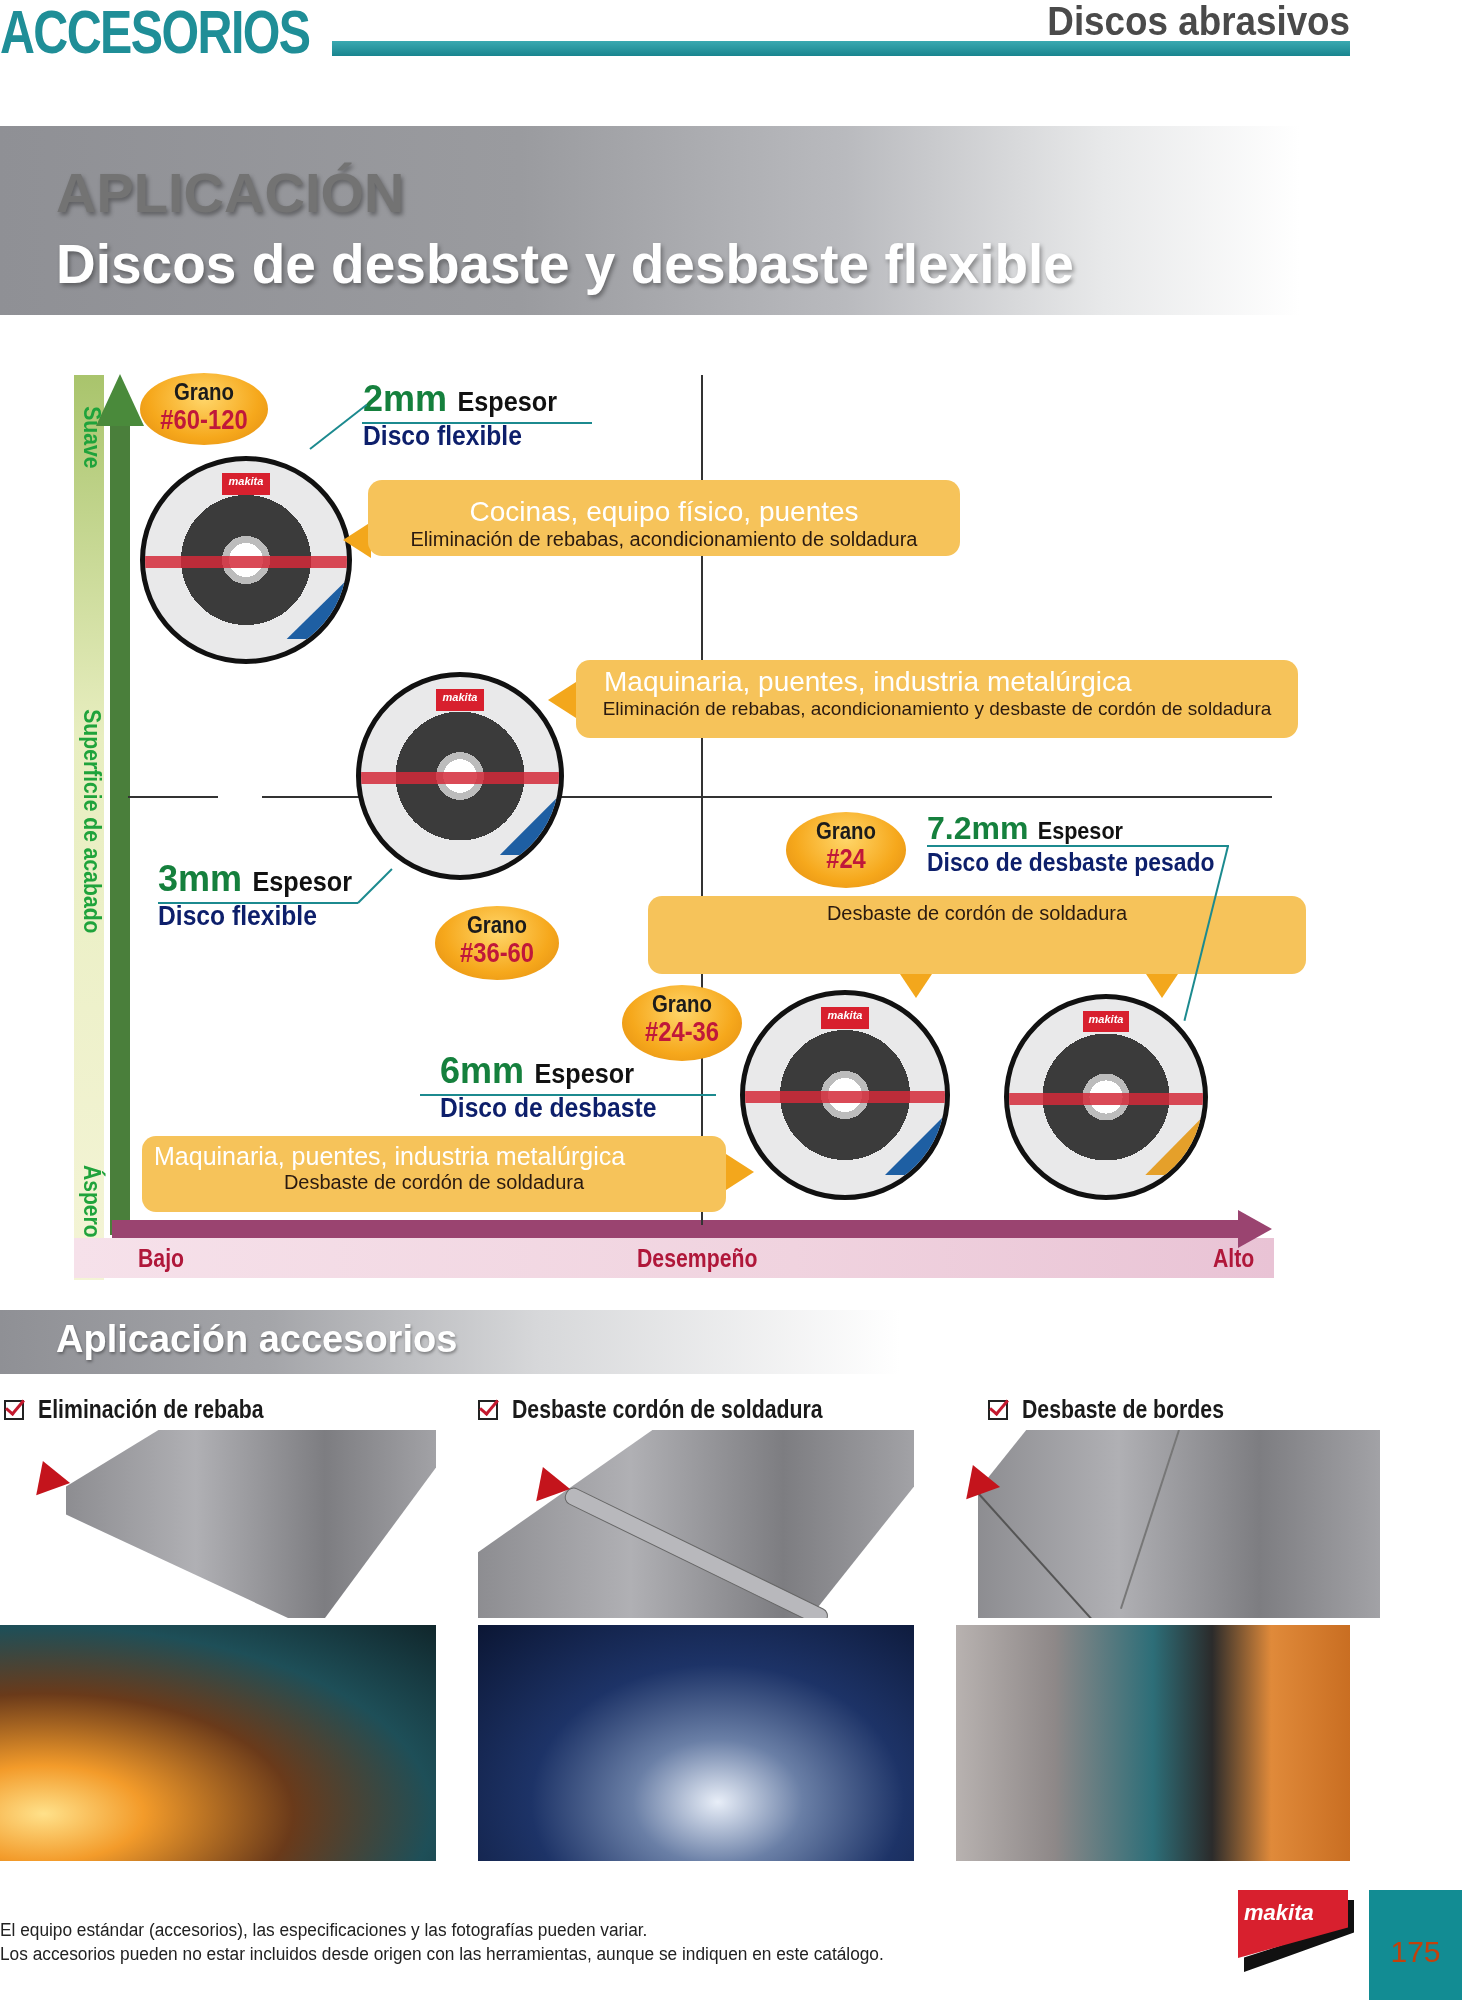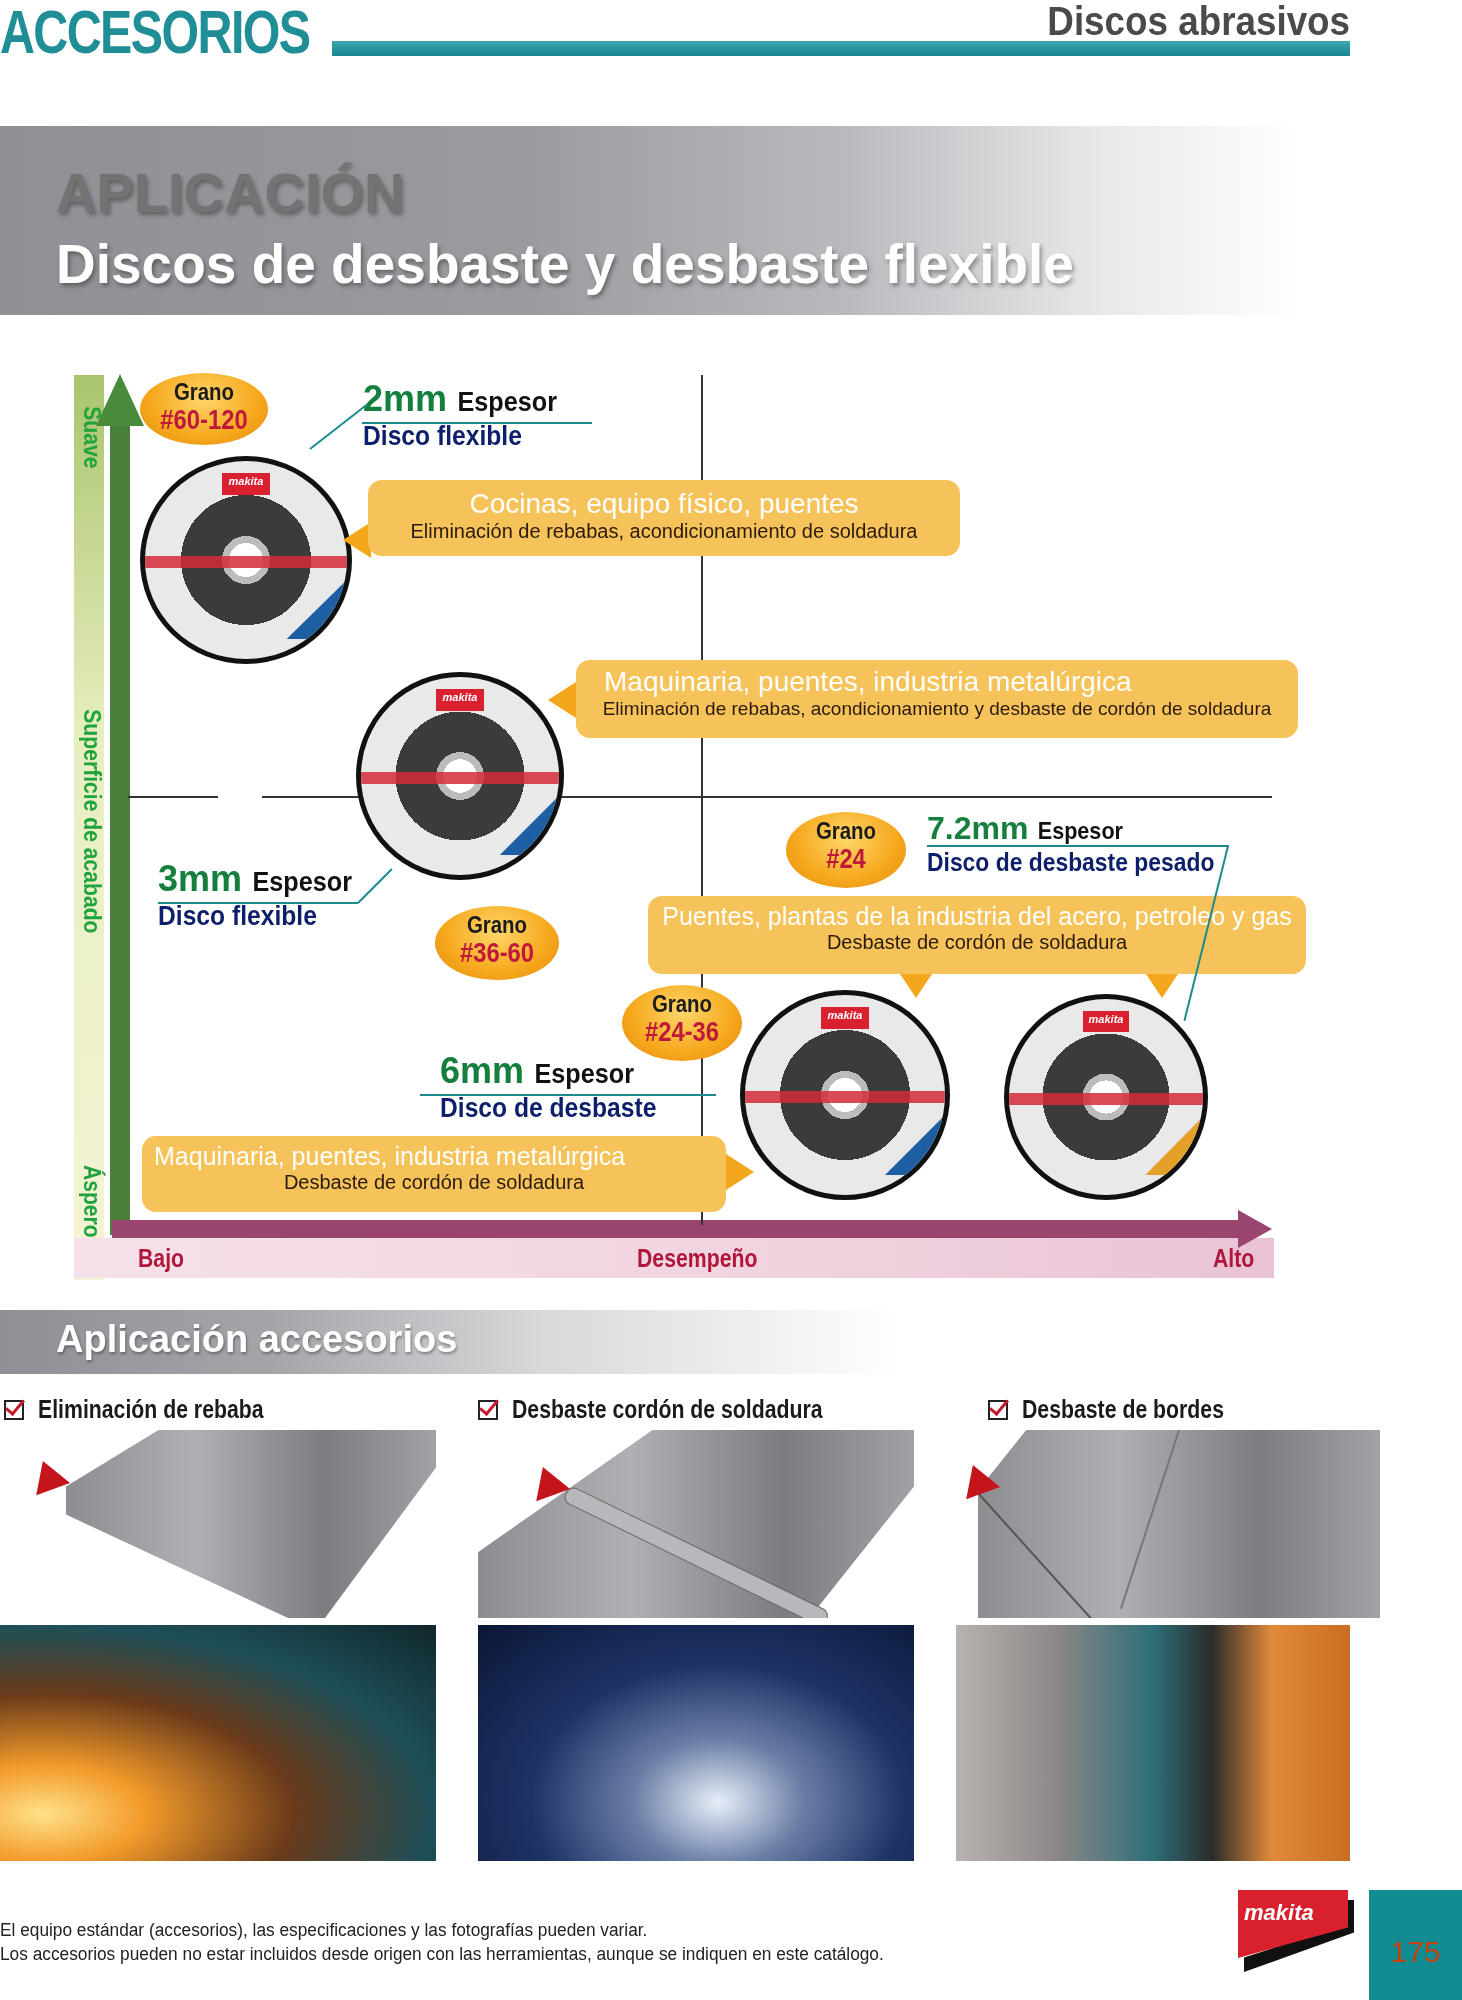--- a/index.html
+++ b/index.html
@@ -120,21 +120,21 @@
   <span class="t-type">Disco flexible</span>
 </div>
 <div class="abs leader" style="left:362px; top:422px; width:230px;"></div>
 <div class="abs leader" style="left:310px; top:448px; width:72px; transform:rotate(-38deg); transform-origin:left center;"></div>
 <div class="abs disc" style="left:140px; top:456px; width:212px; height:208px;">
   <div class="stripe"></div>
     <div class="logo">makita</div>
     <div class="wedge"></div>
 </div>
 <div class="abs tri-left" style="left:343px; top:522px;"></div>
-<div class="abs callout" style="left:368px; top:480px; width:592px; height:76px; padding-top:8px;">
+<div class="abs callout" style="left:368px; top:480px; width:592px; height:76px; padding-top:16px;">
   <div class="c-main">Cocinas, equipo físico, puentes</div>
   <div class="c-sub">Eliminación de rebabas, acondicionamiento de soldadura</div>
 </div>
 
 <div class="abs tri-left" style="left:548px; top:682px;"></div>
 <div class="abs callout" style="left:576px; top:660px; width:722px; height:78px; padding-top:6px;">
   <div class="c-main" style="text-align:left; padding-left:28px;">Maquinaria, puentes, industria metalúrgica</div>
   <div class="c-sub" style="font-size:19px;">Eliminación de rebabas, acondicionamiento y desbaste de cordón de soldadura</div>
 </div>
 <div class="abs disc" style="left:356px; top:672px; width:208px; height:208px;">
@@ -158,21 +158,20 @@
   <div class="g1">Grano</div>
   <div class="g2">#24</div>
 </div>
 <div class="abs thick" style="left:927px; top:810px;">
   <span class="t-num" style="font-size:32px;">7.2mm</span>
   <span class="t-unit" style="font-size:24px;">Espesor</span>
   <span class="t-type" style="font-size:26px;">Disco de desbaste pesado</span>
 </div>
 <div class="abs leader" style="left:927px; top:845px; width:302px;"></div>
 <div class="abs callout" style="left:648px; top:896px; width:658px; height:78px; padding-top:6px;">
-  <div class="c-main" style="font-size:25px;">Puentes, plantas de la industria del acero, petroleo y gas</div>
   <div class="c-sub">Desbaste de cordón de soldadura</div>
 </div>
 <div class="abs tri-down" style="left:900px; top:974px;"></div>
 <div class="abs tri-down" style="left:1146px; top:974px;"></div>
 <div class="abs leader" style="left:1228px; top:845px; width:180px; transform:rotate(104deg); transform-origin:left center;"></div>
 <div class="abs disc" style="left:1004px; top:994px; width:204px; height:206px;">
   <div class="stripe"></div>
     <div class="logo">makita</div>
   <div class="wedge" style="background:#e5a02a;"></div>
 </div>

